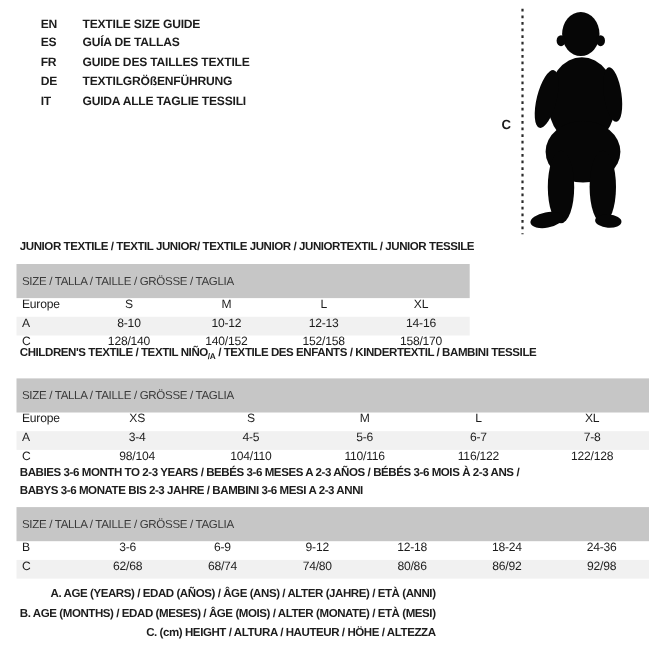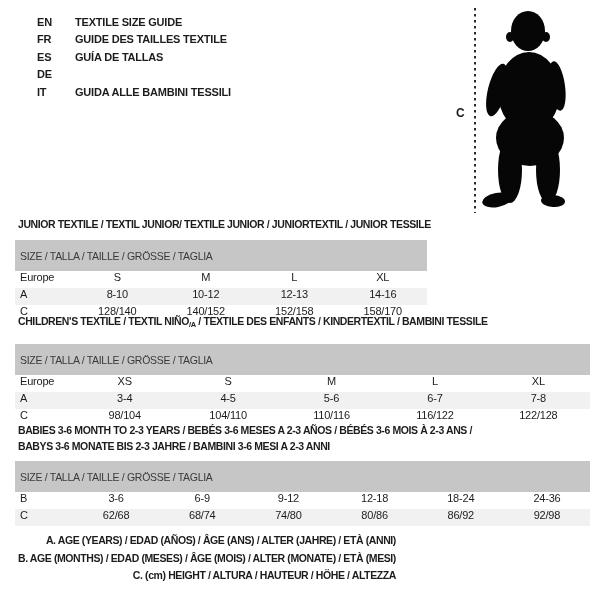--- a/index.html
+++ b/index.html
@@ -40,33 +40,34 @@
 <body>
 
 <div class="page">
 
   <div class="lang-list">
     <div class="lang-row">
       <span class="lang-code">EN</span>
       <span class="lang-label">TEXTILE SIZE GUIDE</span>
     </div>
     <div class="lang-row">
+      <span class="lang-code">ES</span>
+      <span class="lang-label">GUÍA DE TALLAS</span>
+    </div>
+    <div class="lang-row">
       <span class="lang-code">FR</span>
       <span class="lang-label">GUIDE DES TAILLES TEXTILE</span>
     </div>
     <div class="lang-row">
-      <span class="lang-code">ES</span>
-      <span class="lang-label">GUÍA DE TALLAS</span>
-    </div>
-    <div class="lang-row">
       <span class="lang-code">DE</span>
+      <span class="lang-label">TEXTILGRÖßENFÜHRUNG</span>
     </div>
     <div class="lang-row">
       <span class="lang-code">IT</span>
-      <span class="lang-label">GUIDA ALLE BAMBINI TESSILI</span>
+      <span class="lang-label">GUIDA ALLE TAGLIE TESSILI</span>
     </div>
   </div>
 
   <div class="figure">
     <svg width="160" height="220" viewBox="0 0 160 220">
       <line x1="35" y1="8" x2="35" y2="213" stroke="#2b2b2b" stroke-width="2" stroke-dasharray="2.5 3.5"></line>
       <g fill="#060606">
         <ellipse cx="88" cy="31" rx="17" ry="20"></ellipse>
         <ellipse cx="70" cy="37" rx="4" ry="5"></ellipse>
         <ellipse cx="106" cy="37" rx="4" ry="5"></ellipse>

